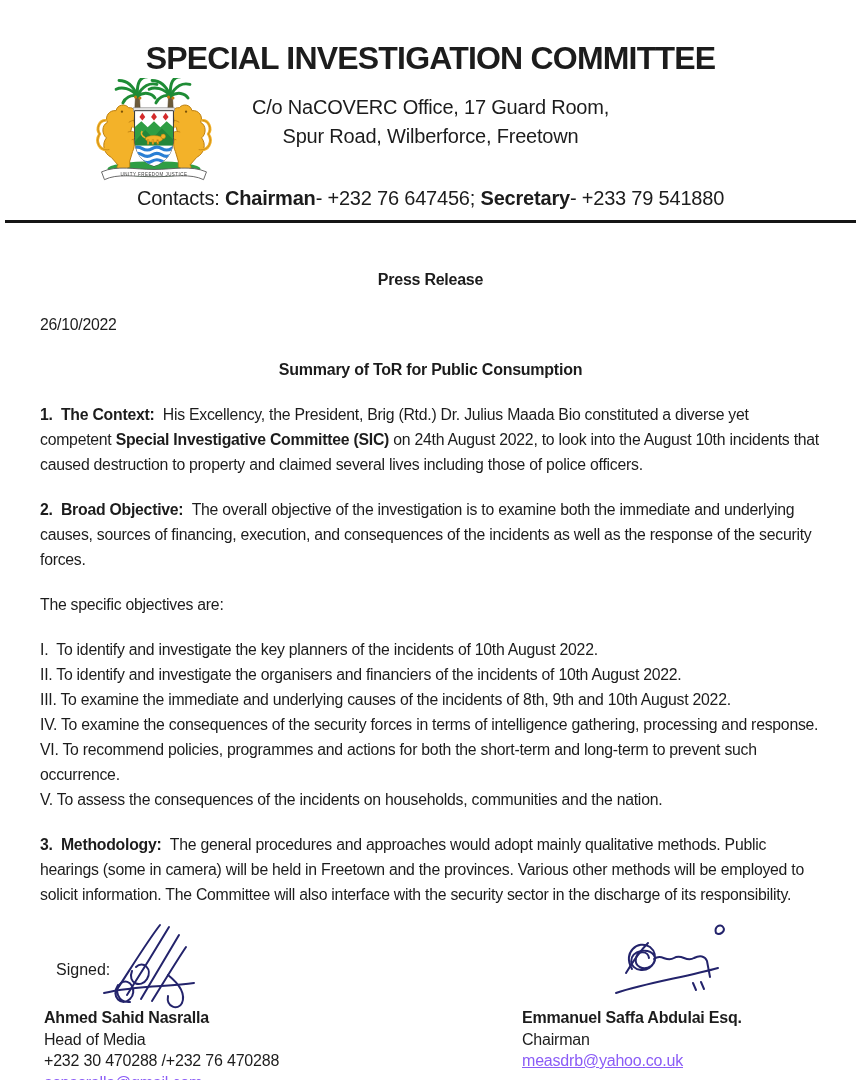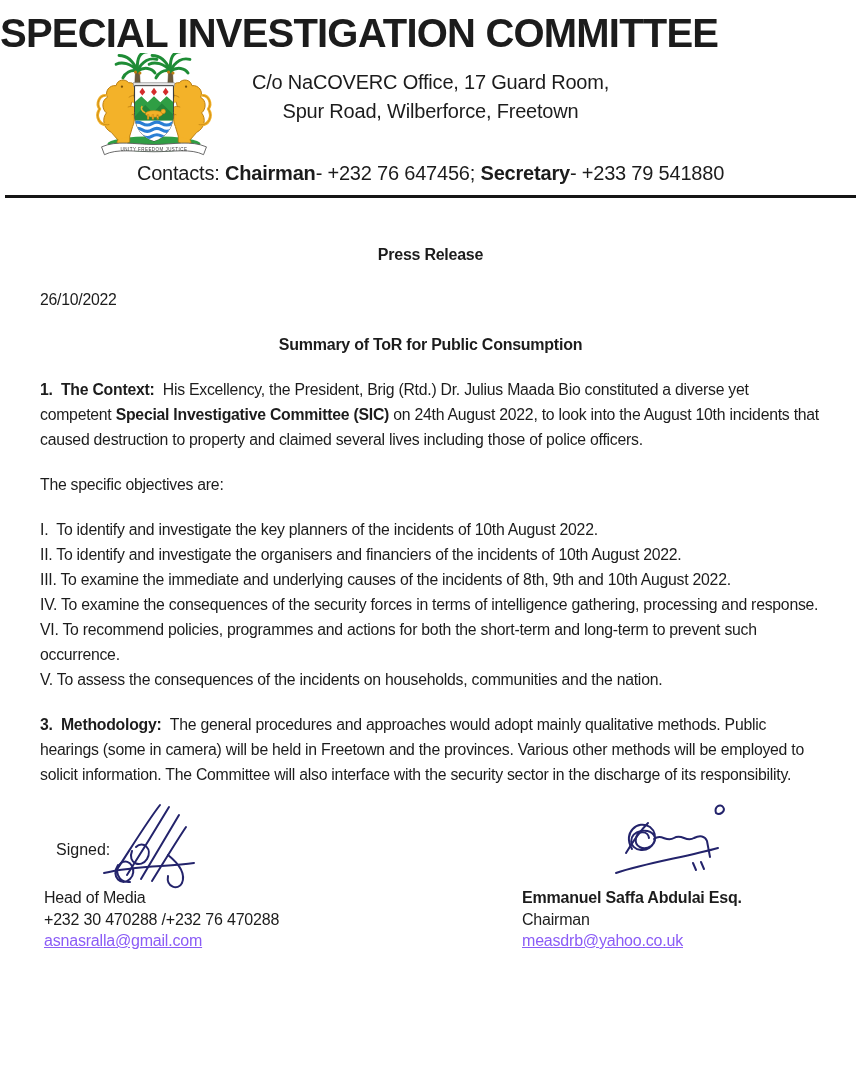--- a/index.html
+++ b/index.html
@@ -3,22 +3,22 @@
 <meta charset="utf-8">
 <style>
   html,body { margin:0; padding:0; background:#e8e8e8; }
   .page {
     width:861px; height:1080px; background:#ffffff; margin:0 auto;
     font-family:"Liberation Sans", sans-serif; color:#1c1c1c;
     position:relative; overflow:hidden;
   }
   
   .title {
-    font-weight:bold; font-size:40px; letter-spacing:-0.8px;
-    padding-top:15px; line-height:36px;
+    text-align:center; font-weight:bold; font-size:32px; letter-spacing:-0.8px;
+    padding-top:15px; line-height:36px;margin-top:25px;
   }
   .header-row { position:relative; height:108px; }
   .crest { position:absolute; left:86px; top:2px; width:136px; height:112px; }
   .address {
     text-align:center; font-size:20px; line-height:29px; letter-spacing:-0.2px;
     padding-top:17px;
   }
   .contacts { text-align:center; font-size:20px; letter-spacing:-0.2px; margin-top:1px; line-height:26px; }
   .rule { border:none; border-top:3px solid #151515; margin:9px 5px 0 5px; }
   
@@ -127,20 +127,21 @@
   <div class="contacts"><span>Contacts: </span><b>Chairman</b><span>- +232 76 647456; </span><b>Secretary</b><span>- +233 79 541880</span></div>
 
   <hr class="rule">
 
   <div class="body">
     <div class="doc-type">Press Release</div>
     <div class="date">26/10/2022</div>
     <div class="subject">Summary of ToR for Public Consumption</div>
 
     <p><b>1.  The Context:  </b><span>His Excellency, the President, Brig (Rtd.) Dr. Julius Maada Bio constituted a diverse yet competent </span><b>Special Investigative Committee (SIC)</b><span> on 24th August 2022, to look into the August 10th incidents that caused destruction to property and claimed several lives including those of police officers.</span></p>
+    <p><b>2.  Broad Objective:  </b><span>The overall objective of the investigation is to examine both the immediate and underlying causes, sources of financing, execution, and consequences of the incidents as well as the response of the security forces.</span></p>
 
     <p>The specific objectives are:</p>
 
     <div class="objectives">
       <div class="objective">I.  To identify and investigate the key planners of the incidents of 10th August 2022.</div>
       <div class="objective">II. To identify and investigate the organisers and financiers of the incidents of 10th August 2022.</div>
       <div class="objective">III. To examine the immediate and underlying causes of the incidents of 8th, 9th and 10th August 2022.</div>
       <div class="objective">IV. To examine the consequences of the security forces in terms of intelligence gathering, processing and response.</div>
       <div class="objective">VI. To recommend policies, programmes and actions for both the short-term and long-term to prevent such occurrence.</div>
       <div class="objective">V. To assess the consequences of the incidents on households, communities and the nation.</div>
@@ -167,20 +168,21 @@
       <path d="M34 56 C24 40 40 26 52 34 C62 42 56 58 43 57 C30 56 30 40 43 38 C55 36 62 46 53 53 C46 58 36 54 38 45 C40 37 50 38 51 45"></path>
       <path d="M28 60 C34 50 42 38 50 30"></path>
       <path d="M56 46 C64 40 68 50 76 45 C84 40 88 50 96 45 C102 42 107 43 109 48 L112 64"></path>
       <path d="M18 80 C48 70 88 64 120 55"></path>
       <path d="M118 20 C116 14 122 10 125 14 C128 18 122 23 118 20"></path>
       <path d="M95 70 L98 77"></path>
       <path d="M103 69 L106 76"></path>
     </svg>
 
     <div class="sig-col left">
+      <div class="sig-name">Ahmed Sahid Nasralla</div>
       <div>Head of Media</div>
       <div>+232 30 470288 /+232 76 470288</div>
       <div><a class="email-link">asnasralla@gmail.com</a></div>
     </div>
 
     <div class="sig-col right">
       <div class="sig-name">Emmanuel Saffa Abdulai Esq.</div>
       <div>Chairman</div>
       <div><a class="email-link">measdrb@yahoo.co.uk</a></div>
     </div>

